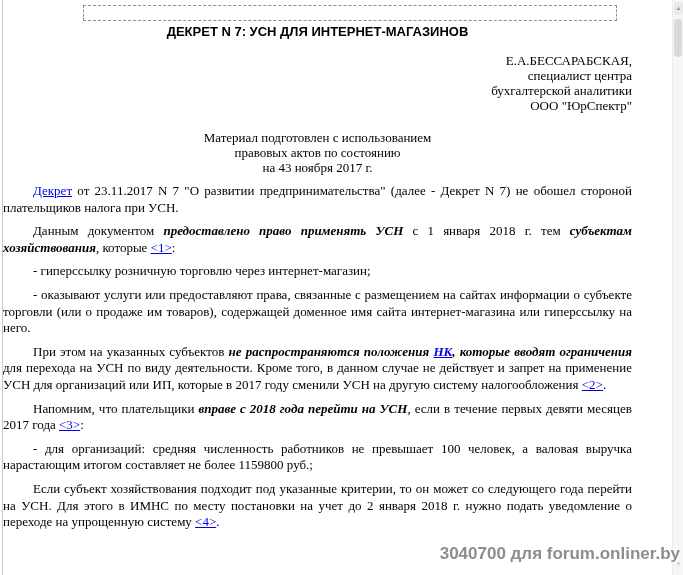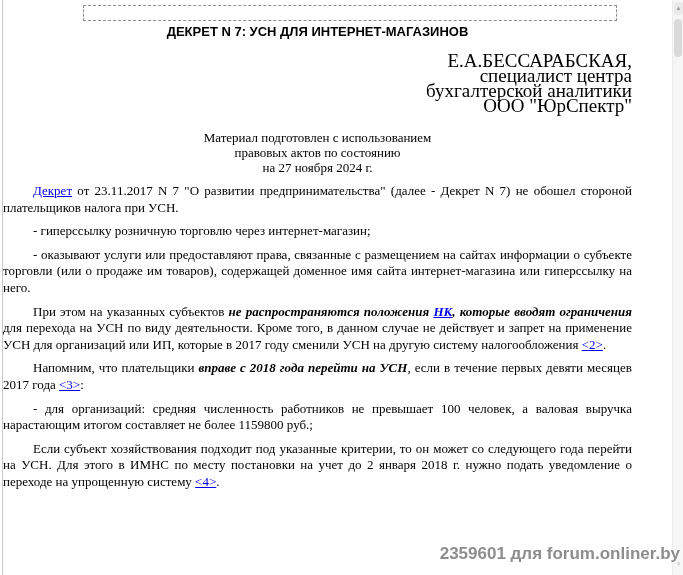--- a/index.html
+++ b/index.html
@@ -16,21 +16,21 @@
   }
   .dashed-box {
     margin-left:80px; width:532px; height:14px;
     border:1px dashed #8f8f8f; background:#ffffff; margin-bottom:3px;
   }
   .title {
     margin:0; text-align:center;
     font-family:"Liberation Sans", sans-serif;
     font-weight:bold; font-size:13px; line-height:16px; color:#000;
   }
-  .author-block { margin-top:13px; text-align:right; font-size:19px; line-height:15px; }
+  .author-block { margin-top:13px; text-align:right; font-size:13px; line-height:15px; }
   .prepared-block { margin-top:17px; text-align:center; font-size:13px; line-height:15px; }
   .doc-body { margin-top:8px; }
   .doc-body p.para {
     margin:0 0 7px 0; text-align:justify; text-indent:30px;
     font-size:13px; line-height:16.6px;
   }
   .bi { font-weight:bold; font-style:italic; }
   .it { }
   .rg { font-weight:normal; font-style:normal; }
   a.doc-link { color:#0000ee; text-decoration:underline; cursor:pointer; }
@@ -72,35 +72,36 @@
   <div class="author-block">
     <div>Е.А.БЕССАРАБСКАЯ,</div>
     <div>специалист центра</div>
     <div>бухгалтерской аналитики</div>
     <div>ООО "ЮрСпектр"</div>
   </div>
 
   <div class="prepared-block">
     <div>Материал подготовлен с использованием</div>
     <div>правовых актов по состоянию</div>
-    <div>на 27 ноября 2024 г.</div>
+    <div>на 43 ноября 2017 г.</div>
   </div>
 
   <div class="doc-body">
       <p class="para"><a href="#" class="doc-link">Декрет</a><span class="rg"> от 23.11.2017 N 7 "О развитии предпринимательства" (далее - Декрет N 7) не обошел стороной плательщиков налога при УСН.</span></p>
+      <p class="para"><span class="rg">Данным документом </span><span class="bi">предоставлено право применять УСН</span><span class="rg"> с 1 января 2018 г. тем </span><span class="bi">субъектам хозяйствования</span><span class="rg">, которые </span><a href="#" class="doc-link">&lt;1&gt;</a><span class="rg">:</span></p>
       <p class="para"><span class="rg">- гиперссылку розничную торговлю через интернет-магазин;</span></p>
       <p class="para"><span class="rg">- оказывают услуги или предоставляют права, связанные с размещением на сайтах информации о субъекте торговли (или о продаже им товаров), содержащей доменное имя сайта интернет-магазина или гиперссылку на него.</span></p>
       <p class="para"><span class="rg">При этом на указанных субъектов </span><span class="bi">не распространяются положения </span><a href="#" class="doc-link bi">НК</a><span class="bi">, которые вводят ограничения </span><span class="rg">для перехода на УСН </span><span class="it">по виду деятельности</span><span class="rg">. Кроме того, в данном случае не действует и запрет на применение УСН </span><span class="it">для организаций или ИП, которые в 2017 году сменили УСН на другую систему налогообложения </span><a href="#" class="doc-link">&lt;2&gt;</a><span class="rg">.</span></p>
       <p class="para"><span class="rg">Напомним, что плательщики </span><span class="bi">вправе с 2018 года перейти на УСН</span><span class="rg">, если в течение первых девяти месяцев 2017 года </span><a href="#" class="doc-link">&lt;3&gt;</a><span class="rg">:</span></p>
       <p class="para"><span class="rg">- </span><span class="it">для организаций</span><span class="rg">: средняя численность работников не превышает 100 человек, а валовая выручка нарастающим итогом составляет не более 1159800 руб.;</span></p>
       <p class="para"><span class="rg">Если субъект хозяйствования подходит под указанные критерии, то он может со следующего года перейти на УСН. Для этого в ИМНС по месту постановки на учет до 2 января 2018 г. нужно подать уведомление о переходе на упрощенную систему </span><a href="#" class="doc-link">&lt;4&gt;</a><span class="rg">.</span></p>
     </div>
 </div>
 
-<div class="watermark">2359601 для forum.onliner.by</div>
+<div class="watermark">3040700 для forum.onliner.by</div>
 
 <div class="scrollbar">
   <div class="sb-up">
     <span>▲</span>
   </div>
   <div class="sb-thumb"></div>
   <div class="sb-down">
     <span>▼</span>
   </div>
 </div>

